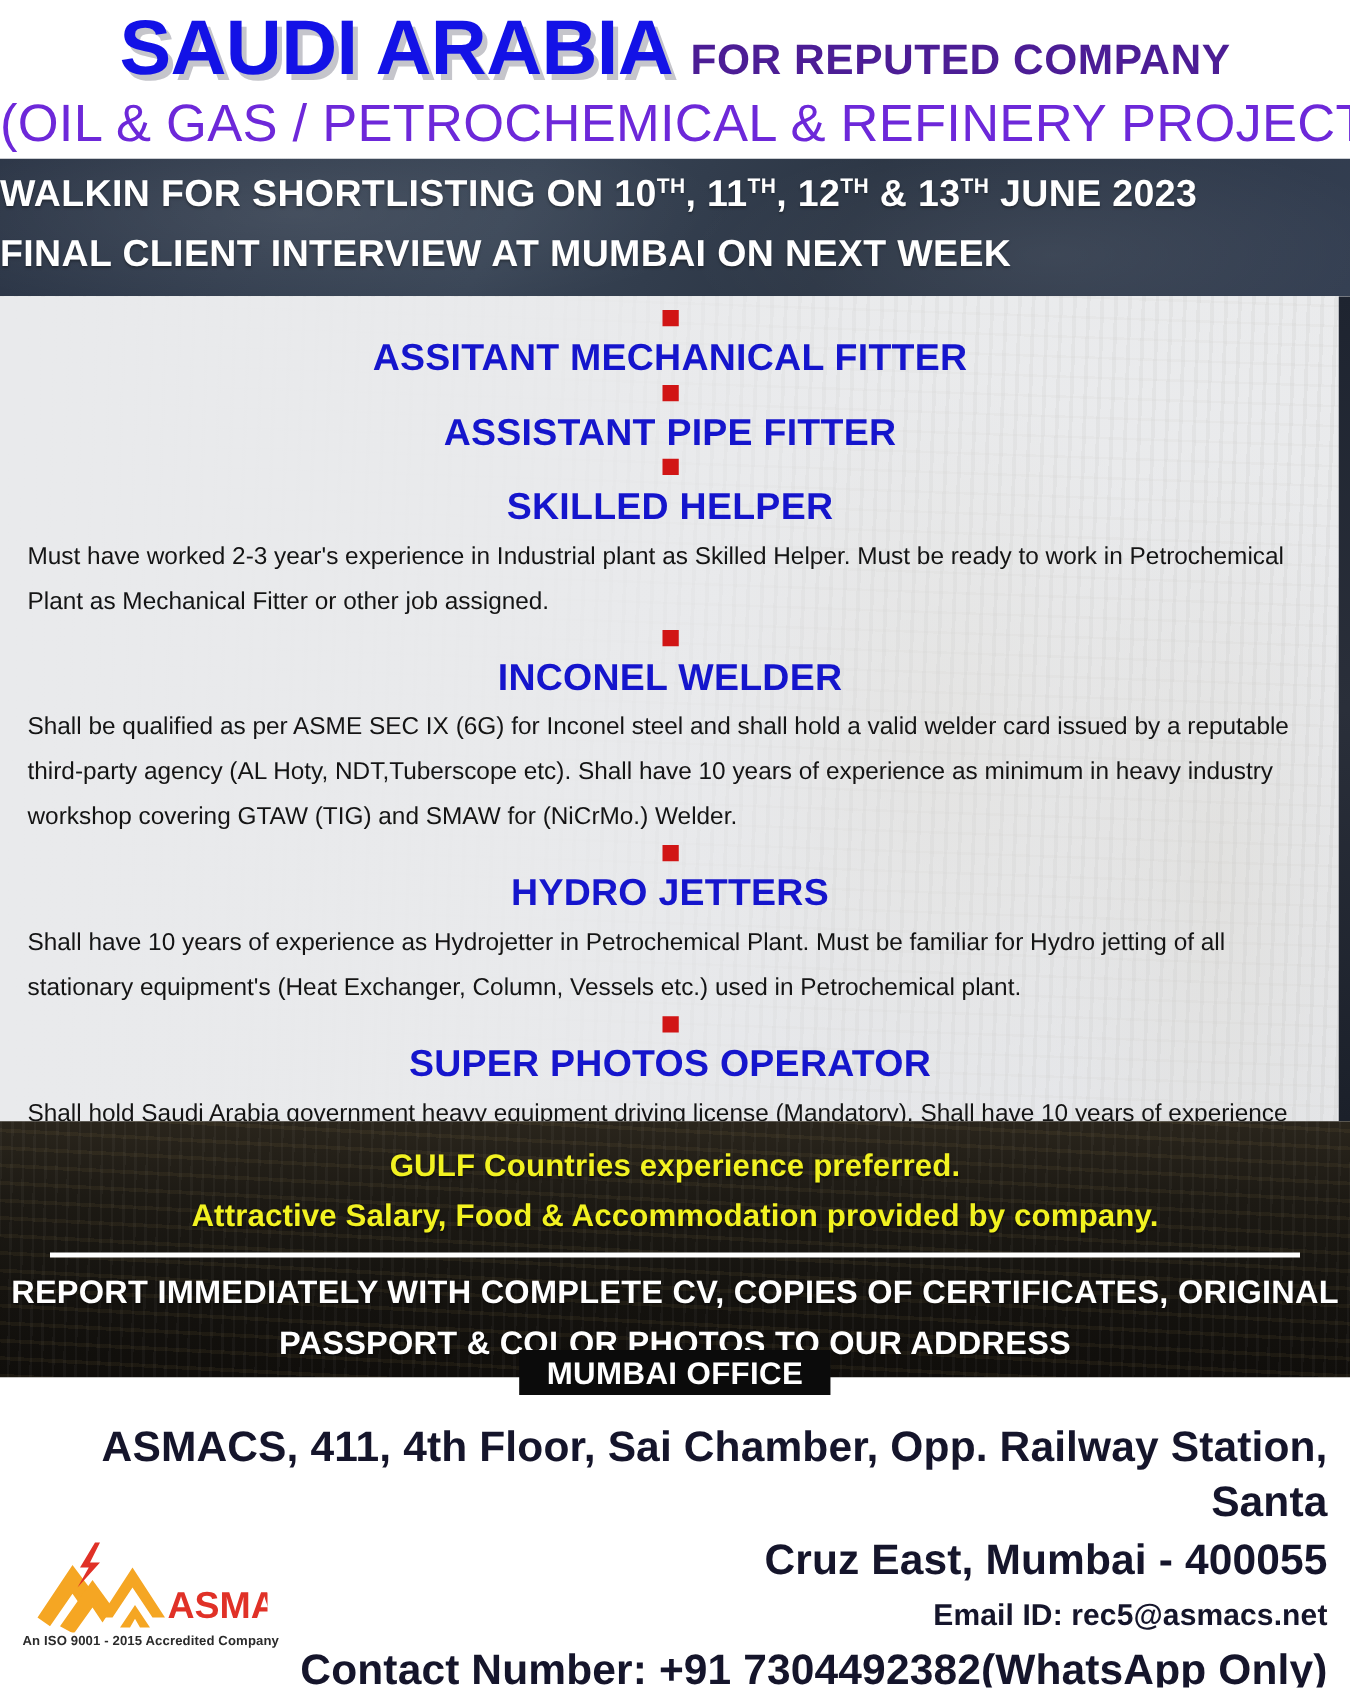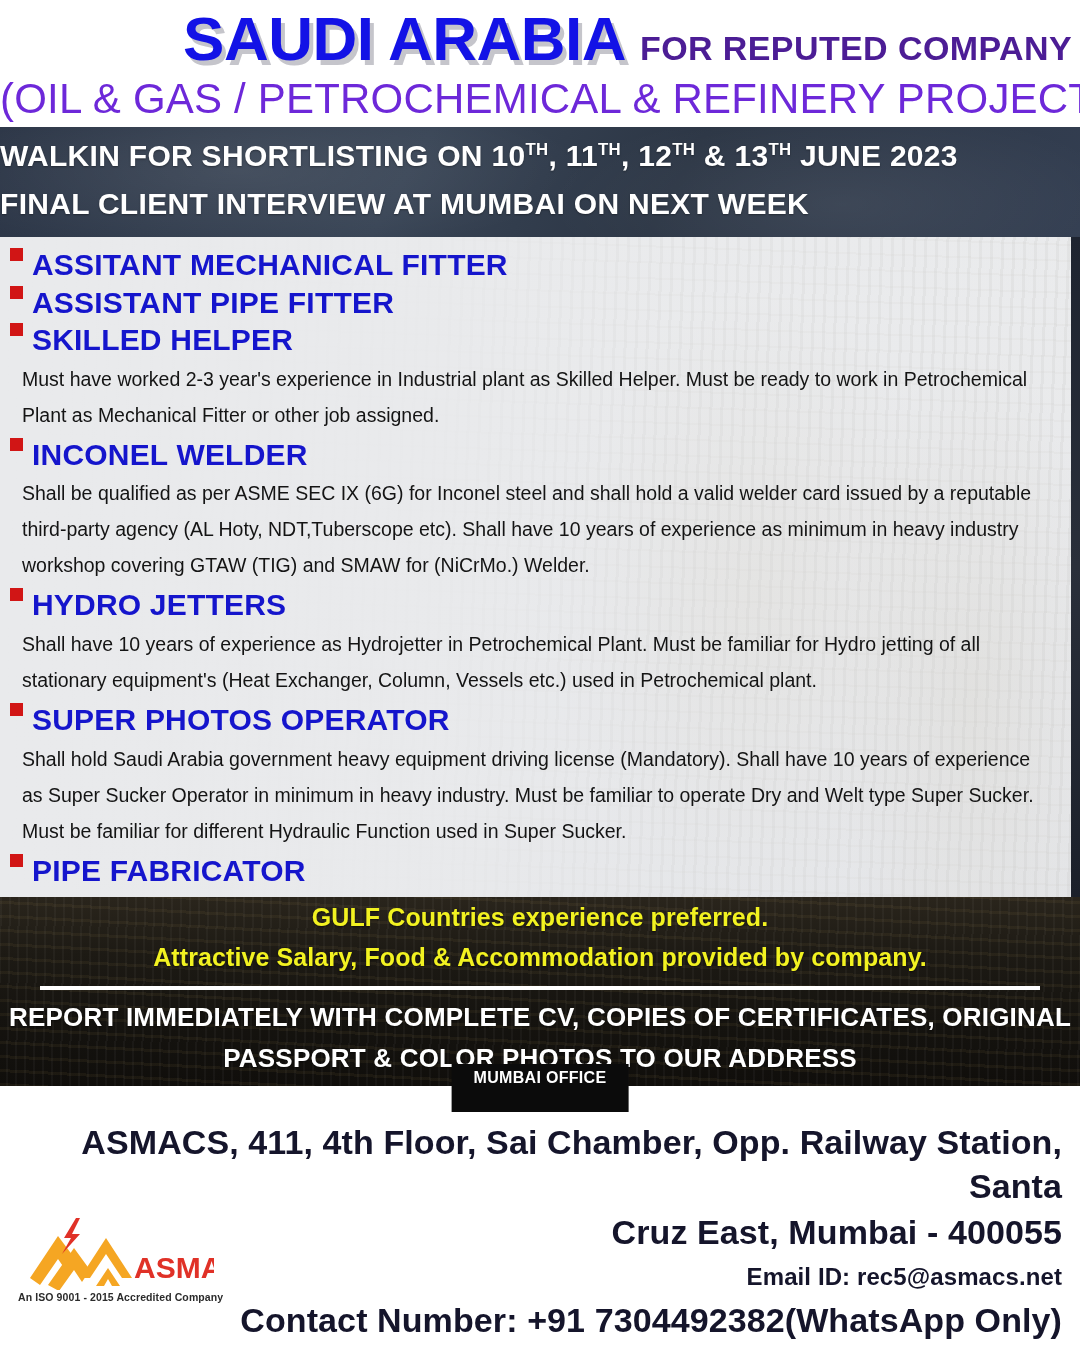--- a/index.html
+++ b/index.html
@@ -10,21 +10,21 @@
   }
   #poster { position:relative; width:1080px; height:1350px; background:#fff; }
 
   
   .header {
     background:#ffffff;
     padding:6px 0 4px 0;
     text-align:center;
   }
   .title-row {
-    display:flex; align-items:baseline; justify-content:flex-end;
+    display:flex; align-items:baseline; justify-content:center;
     gap:14px; white-space:nowrap; padding:0 8px;
   }
   .title-main {
     font-size:62px; font-weight:800; letter-spacing:-0.5px;
     color:#1312E6;
     text-shadow:4px 5px 0 rgba(150,150,160,0.55);
     line-height:1.05;
   }
   .title-sub {
     font-size:34px; font-weight:800; color:#4c1d95;
@@ -72,22 +72,23 @@
       radial-gradient(ellipse 200px 500px at 90% 70%, rgba(190,182,160,0.45), rgba(190,182,160,0) 70%),
       linear-gradient(180deg,#eceded 0%, #e6e7ea 55%, #dddfe3 100%);
   }
   .jobs-edge {
     position:absolute; top:0; right:0; width:9px; height:100%;
     background:linear-gradient(180deg,#1e2430,#2a2f3a 50%,#1b202a);
   }
   .jobs-inner { position:relative; z-index:2; }
 
   .job-title {
-    display:flex; gap:9px;
+    display:flex; align-items:center; gap:9px;
     margin:0 0 1px 0;
+    flex-direction:column;
   }
   .bullet {
     width:13px; height:13px; background:#D11515; flex:none;
     position:relative; top:1px;
   }
   .job-title-text {
     color:#1515CC; font-size:30px; font-weight:800;
     letter-spacing:0.2px; line-height:1.22;
   }
   .job-desc {
@@ -97,21 +98,21 @@
   }
   .tight { margin-bottom:0; }
 
   
   .dark-band {
     position:relative; overflow:hidden;
     background:
       repeating-linear-gradient(91deg, rgba(255,255,255,0.035) 0px, rgba(255,255,255,0.035) 2px, rgba(0,0,0,0) 2px, rgba(0,0,0,0) 9px),
       repeating-linear-gradient(3deg, rgba(190,160,90,0.07) 0px, rgba(190,160,90,0.07) 3px, rgba(0,0,0,0) 3px, rgba(0,0,0,0) 14px),
       linear-gradient(180deg,#2a251c 0%, #1d1a14 30%, #15130f 65%, #100e0b 100%);
-    padding:6px 0 12px 0; text-align:center;
+    padding:22px 0 12px 0; text-align:center;
   }
   .gulf-line {
     color:#F2F221; font-weight:800; font-size:25px;
     letter-spacing:0.1px; white-space:nowrap;
     text-shadow:0 1px 2px rgba(0,0,0,0.55);
   }
   .gulf-line + .gulf-line { margin-top:11px; }
   .hr-white {
     height:4px; background:#ffffff; margin:14px 40px 12px 40px;
   }
@@ -121,22 +122,22 @@
     text-shadow:0 1px 2px rgba(0,0,0,0.5);
   }
   .report-line + .report-line { margin-top:10px; }
 
   
   .contact { position:relative; background:#ffffff; height:232px; }
   .office-badge {
     position:absolute; left:50%; transform:translateX(-50%);
     top:-22px;
     background:#0b0b0b; color:#ffffff;
-    font-size:16px; font-weight:700; letter-spacing:0.3px;
-    padding:5px 22px 25px 22px;
+    font-size:25px; font-weight:700; letter-spacing:0.3px;
+    padding:5px 22px 2px 22px;
     text-align:center;
   }
   .addr-block {
     padding:34px 18px 0 18px; text-align:right;
   }
   .addr-line {
     color:#15152b; font-weight:700; letter-spacing:0.1px;
     line-height:1.3;
   }
   .addr1 { font-size:34px; }

